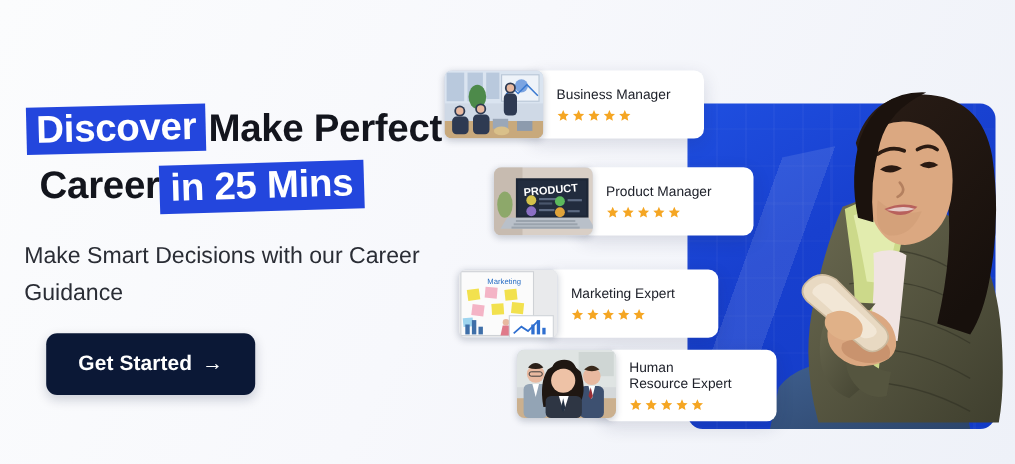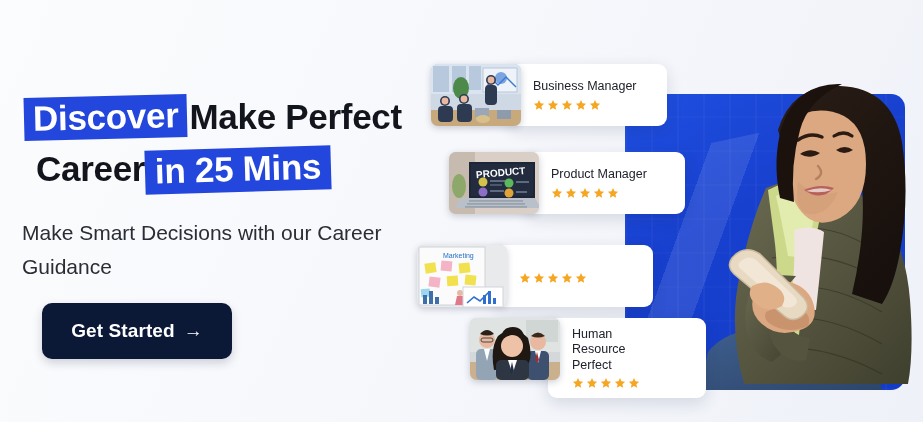--- a/index.html
+++ b/index.html
@@ -97,21 +97,21 @@
     display:flex;flex-direction:column;justify-content:center;
   }
   .card .role{
     font-size:12.5px;color:#20232c;font-weight:500;line-height:1.22;
     white-space:nowrap;
   }
   .card .role.wrap{white-space:normal;max-width:96px;}
   .stars{display:flex;gap:2px;margin-top:4px;}
   .star{width:12px;height:12px;display:block;}
 
-  #c1{left:431px;top:64px;}
+  #c1{left:404px;top:64px;}
   #c2{left:449px;top:152px;}
   #c3{left:417px;top:245px;}
   #c4{left:470px;top:318px;}
 </style>
 </head>
 <body>
 
 <div class="banner">
 
   <div class="copy">
@@ -339,20 +339,21 @@
         <rect x="46" y="42" width="40" height="20" fill="#ffffff" stroke="#d0d4d9"></rect>
         <path d="M50 58 l7 -6 l6 4 l9 -9" stroke="#2f6fd0" stroke-width="1.6" fill="none"></path>
         <g fill="#2f6fd0">
             <rect x="66" y="50" width="3" height="9"></rect>
             <rect x="71" y="46" width="3" height="13"></rect>
             <rect x="76" y="53" width="3" height="6"></rect>
           </g>
       </svg>
     </div>
     <div class="panel">
+      <div class="role">Marketing Expert</div>
       <div class="stars">
         <svg class="star" viewBox="0 0 24 24">
             <path d="M12 2l3 6.6 7.2.8-5.4 4.9 1.5 7.1L12 17.8 5.7 21.4l1.5-7.1L1.8 9.4 9 8.6z" fill="#f5a623"></path>
           </svg>
         <svg class="star" viewBox="0 0 24 24">
             <path d="M12 2l3 6.6 7.2.8-5.4 4.9 1.5 7.1L12 17.8 5.7 21.4l1.5-7.1L1.8 9.4 9 8.6z" fill="#f5a623"></path>
           </svg>
         <svg class="star" viewBox="0 0 24 24">
             <path d="M12 2l3 6.6 7.2.8-5.4 4.9 1.5 7.1L12 17.8 5.7 21.4l1.5-7.1L1.8 9.4 9 8.6z" fill="#f5a623"></path>
           </svg>
@@ -391,21 +392,21 @@
           <path d="M28 18 q16 -12 30 2 q6 20 -2 30 l-32 2 q-4 -22 4 -34z" fill="#1f1712"></path>
           <circle cx="42" cy="28" r="11" fill="#eec2a6"></circle>
           <path d="M31 22 q12 -10 24 -1 q-2 -12 -12 -12 q-12 0 -12 13z" fill="#1f1712"></path>
           <rect x="26" y="42" width="33" height="20" rx="5" fill="#2e3644"></rect>
           <path d="M38 42 h9 l-4.5 14z" fill="#ffffff"></path>
           <path d="M42 44 l2 9 l-2 4 l-2 -4z" fill="#233042"></path>
         </g>
       </svg>
     </div>
     <div class="panel">
-      <div class="role wrap">Human Resource Perfect</div>
+      <div class="role wrap">Human Resource Expert</div>
       <div class="stars">
         <svg class="star" viewBox="0 0 24 24">
             <path d="M12 2l3 6.6 7.2.8-5.4 4.9 1.5 7.1L12 17.8 5.7 21.4l1.5-7.1L1.8 9.4 9 8.6z" fill="#f5a623"></path>
           </svg>
         <svg class="star" viewBox="0 0 24 24">
             <path d="M12 2l3 6.6 7.2.8-5.4 4.9 1.5 7.1L12 17.8 5.7 21.4l1.5-7.1L1.8 9.4 9 8.6z" fill="#f5a623"></path>
           </svg>
         <svg class="star" viewBox="0 0 24 24">
             <path d="M12 2l3 6.6 7.2.8-5.4 4.9 1.5 7.1L12 17.8 5.7 21.4l1.5-7.1L1.8 9.4 9 8.6z" fill="#f5a623"></path>
           </svg>

